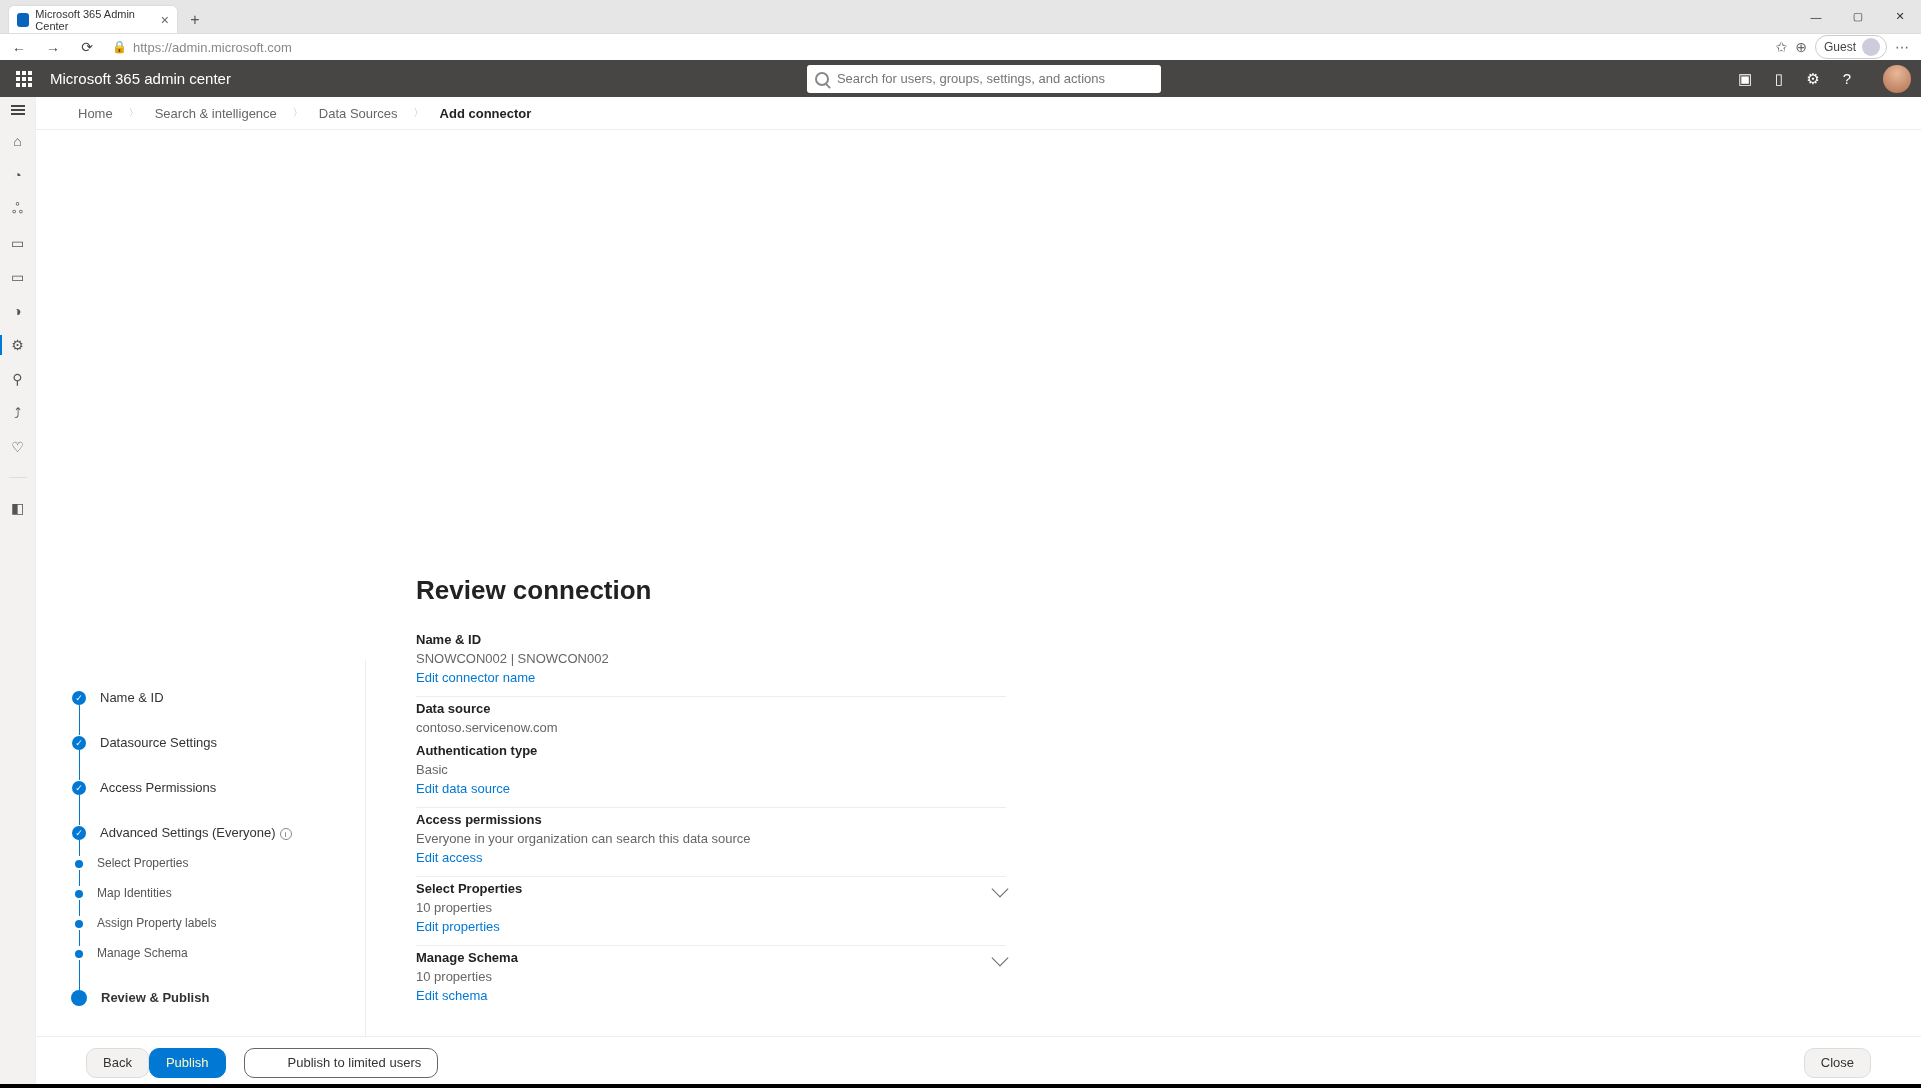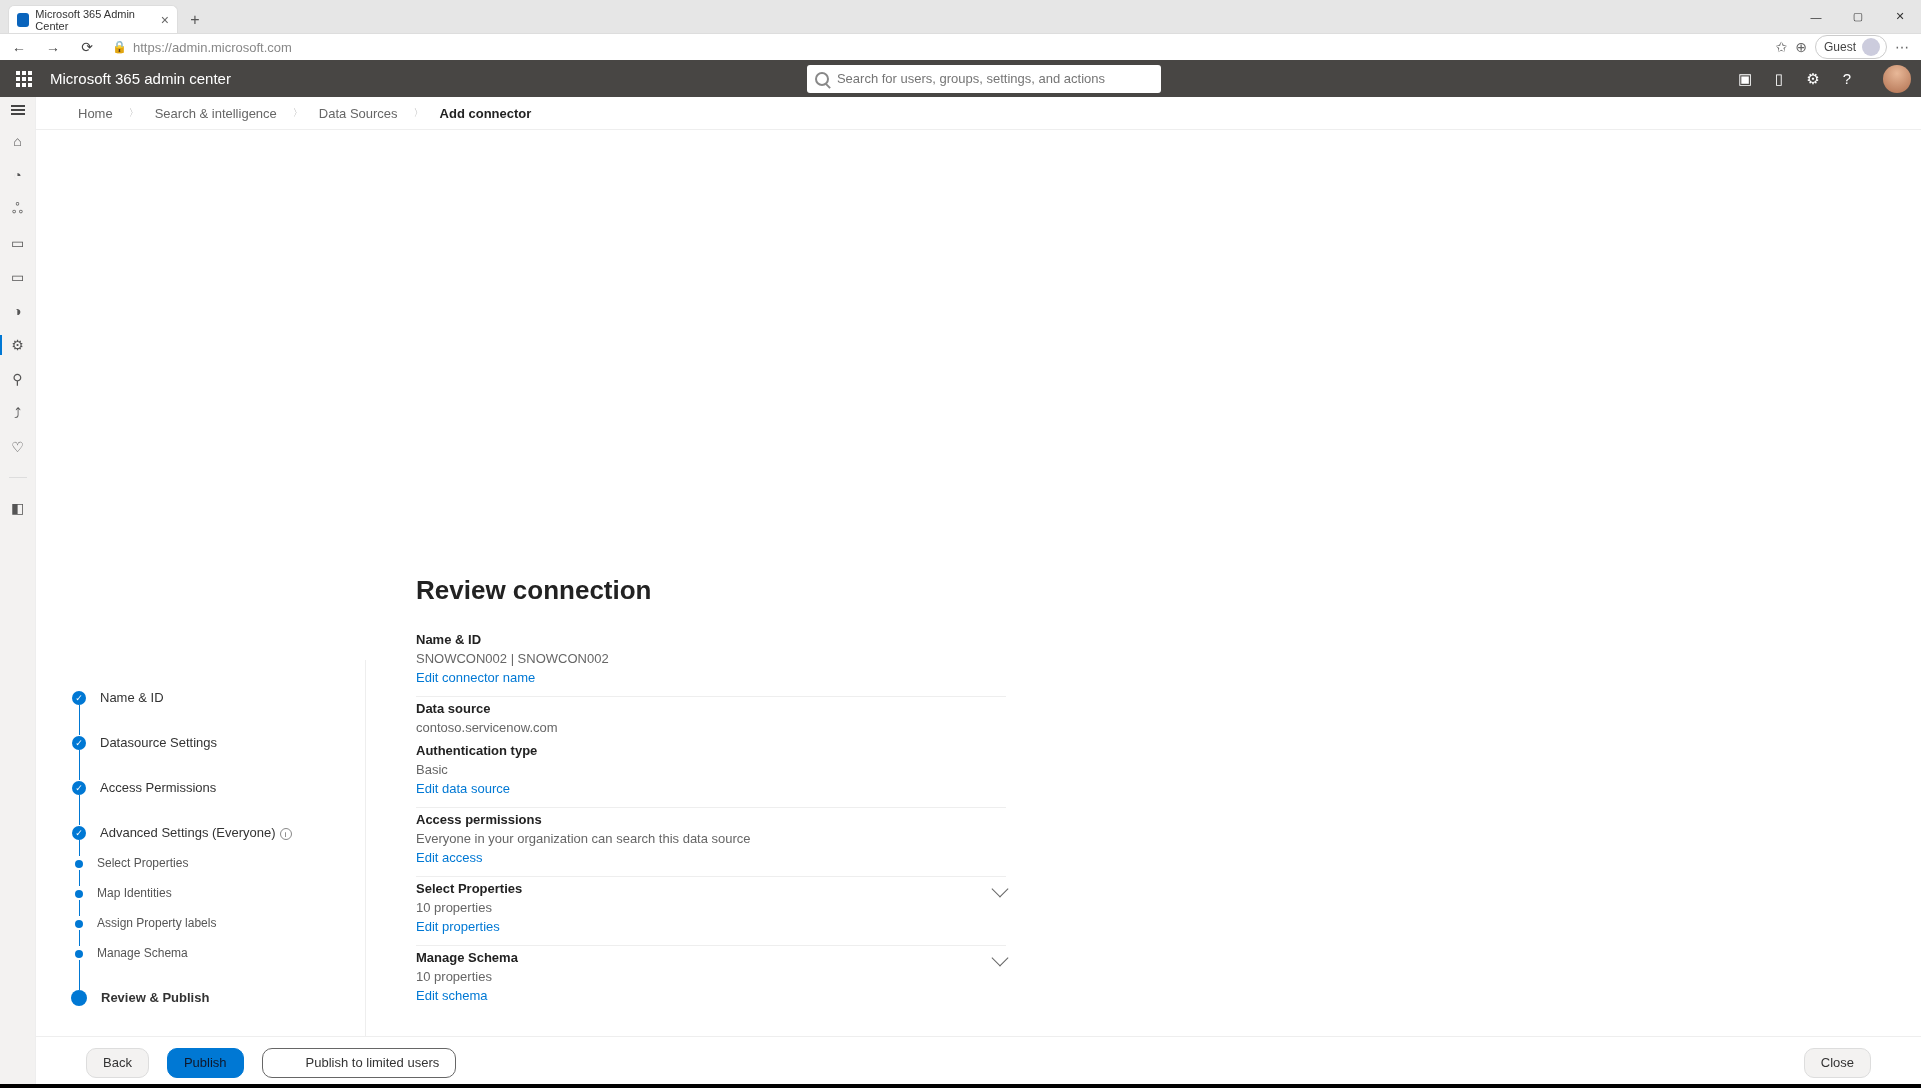--- a/index.html
+++ b/index.html
@@ -80,21 +80,21 @@
 .sec-title { font-size: 13px; font-weight: 600; color:#222; margin-bottom:4px; }
 .sec-sub { font-size: 13px; color:#666; margin-bottom:2px;}
 .sec-link { font-size: 13px; color:#0078d4; cursor:pointer; margin-top:2px; display:inline-block;}
 .sec-title.sub2 { margin-top:8px;}
 .chevron { position:absolute; right:0; top:6px; width:12px; height:12px; border-right:1px solid #666; border-bottom:1px solid #666; transform:rotate(45deg); cursor:pointer;}
 
 
 .footer { height: 52px; border-top:1px solid #eee; background:#fff; display:flex; align-items:center; padding: 0 50px;}
 .btn { height: 30px; padding: 0 16px; font-size: 13px; border-radius:10px; cursor:pointer; display:flex; align-items:center;}
 .btn.grey { background:#f3f2f1; border:1px solid #ddd; color:#333;}
-.btn.primary { background:#0078d4; border:1px solid #0078d4; color:#0f172a; margin-left:18px;}
+.btn.primary { background:#0078d4; border:1px solid #0078d4; color:#fef9c3; margin-left:0;}
 .btn.outline { background:#fff; border:1px solid #666; color:#333; margin-left:18px;padding-left:43px;}
 .btn.close { margin-left:auto;}
 
 .bottom-black { position:absolute; bottom:0; left:0; right:0; height:4px; background:#000;}
 </style>
 </head>
 <body>
 
 <div class="browser-chrome">
   <div class="tab-strip">

